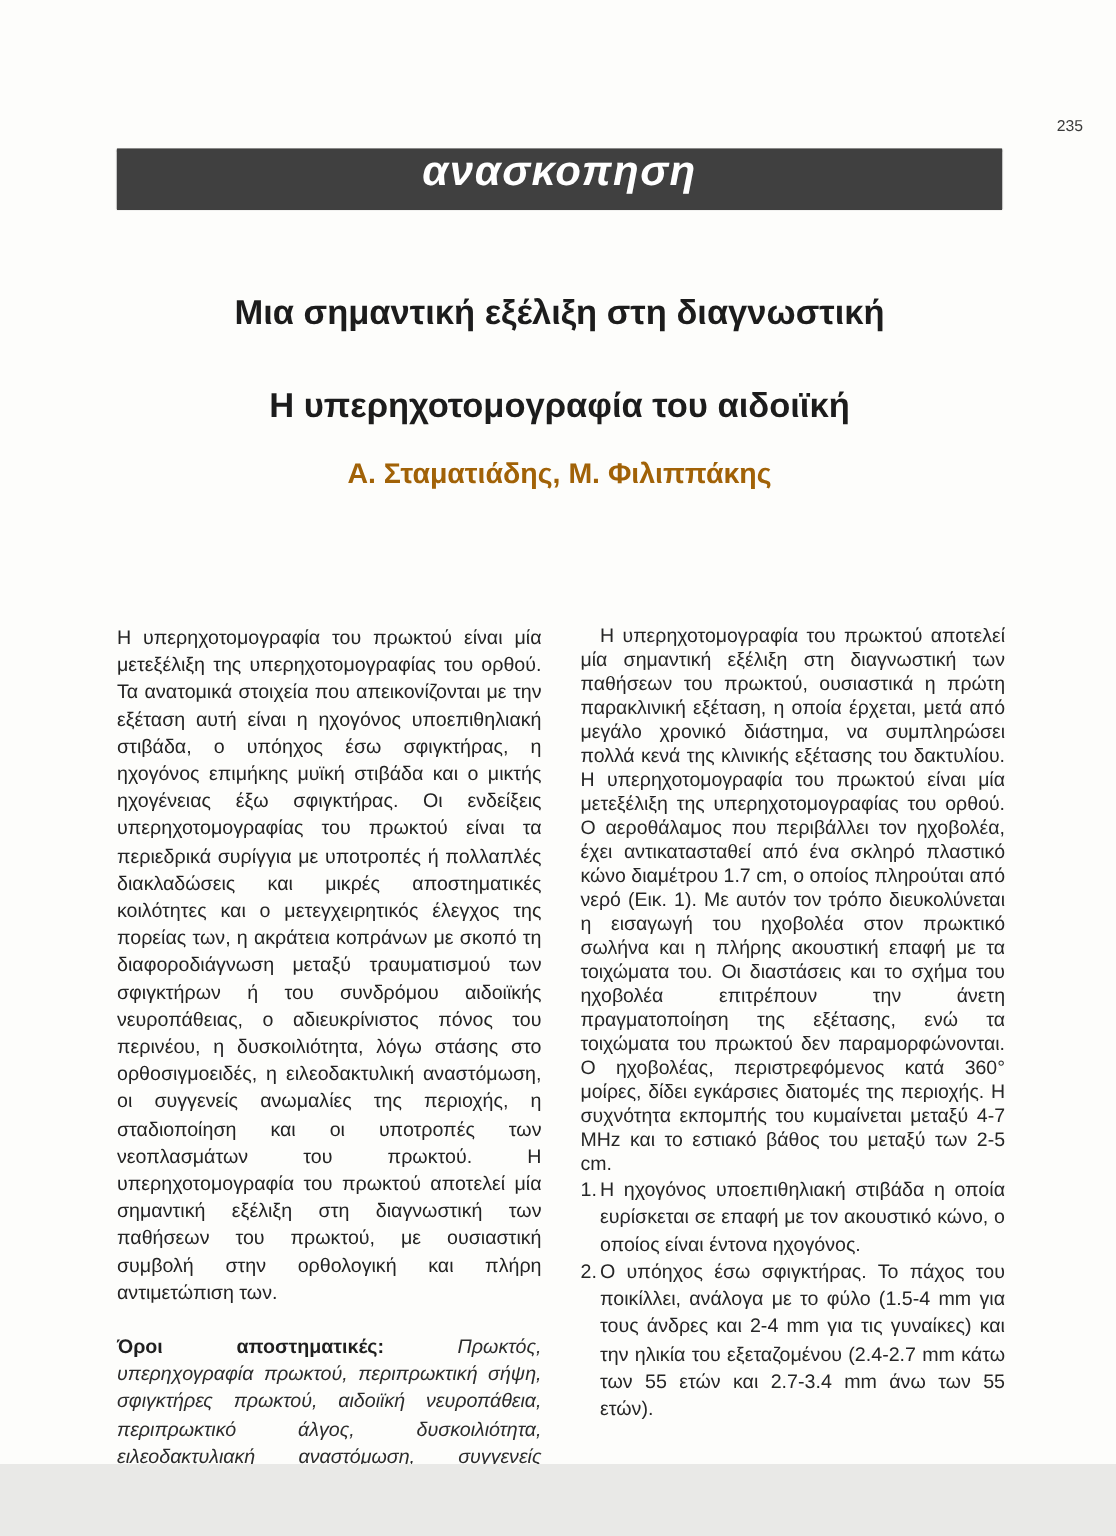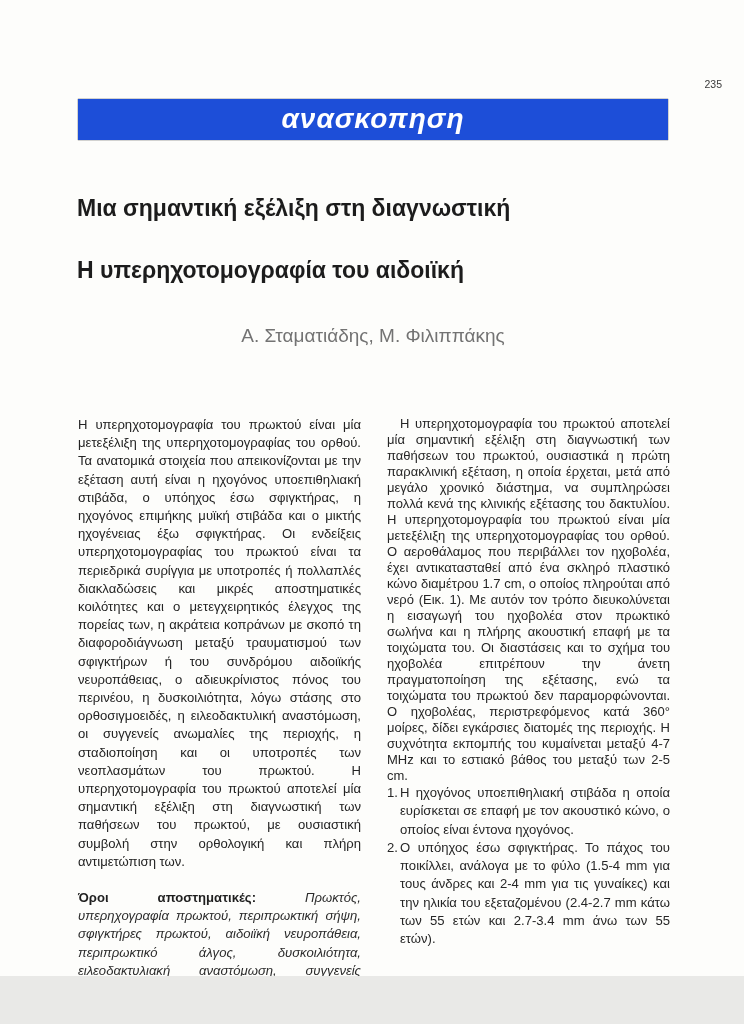--- a/index.html
+++ b/index.html
@@ -24,55 +24,55 @@
     right: 50px;
     font-size: 10.5px;
     color: #3a3a3a;
   }
   .banner {
     position: absolute;
     left: 78px;
     top: 99px;
     width: 590px;
     height: 41px;
-    background: #1d4ed8;
+    background: #404040;
     box-shadow: 0 0 1px #000;
     display: flex;
-    align-items: center;
+    align-items: flex-start;
     justify-content: center;
   }
   .banner-text {
     color: #ffffff;
     font-weight: bold;
     font-style: italic;
     font-size: 28px;
     letter-spacing: 1px;
     transform: translateY(-1px);
   }
   .article-title {
     position: absolute;
     top: 193px;
     left: 77px;
     width: 592px;
     margin: 0;
-    text-align: left;
+    text-align: center;
     font-size: 23px;
     font-weight: bold;
     line-height: 31px;
     color: #1c1c1c;
   }
   .authors {
     position: absolute;
-    top: 325px;
+    top: 306px;
     left: 77px;
     width: 592px;
     text-align: center;
     font-size: 19px;
-    font-weight: normal;
-    color: #737373;
+    font-weight: bold;
+    color: #a16207;
   }
   .columns {
     position: absolute;
     top: 416px;
     left: 78px;
     width: 592px;
     display: flex;
     gap: 26px;
   }
   .col {

